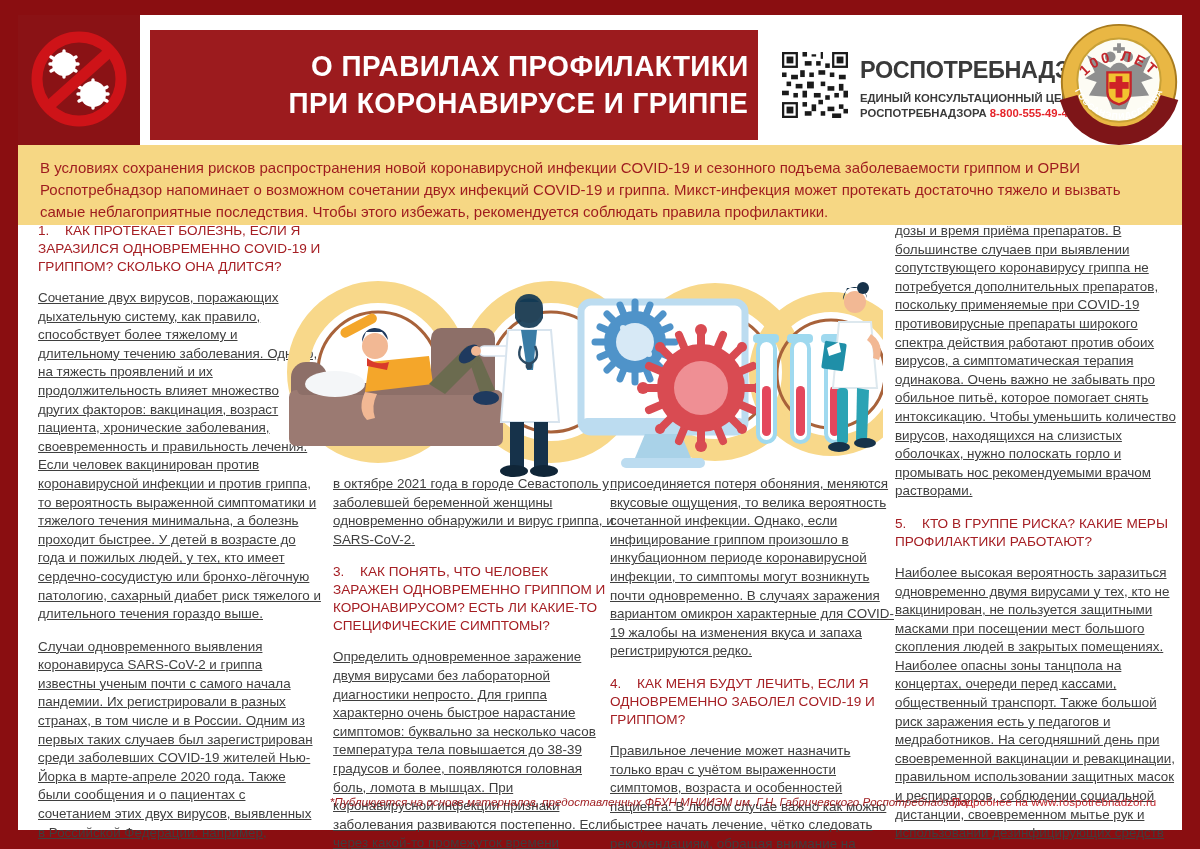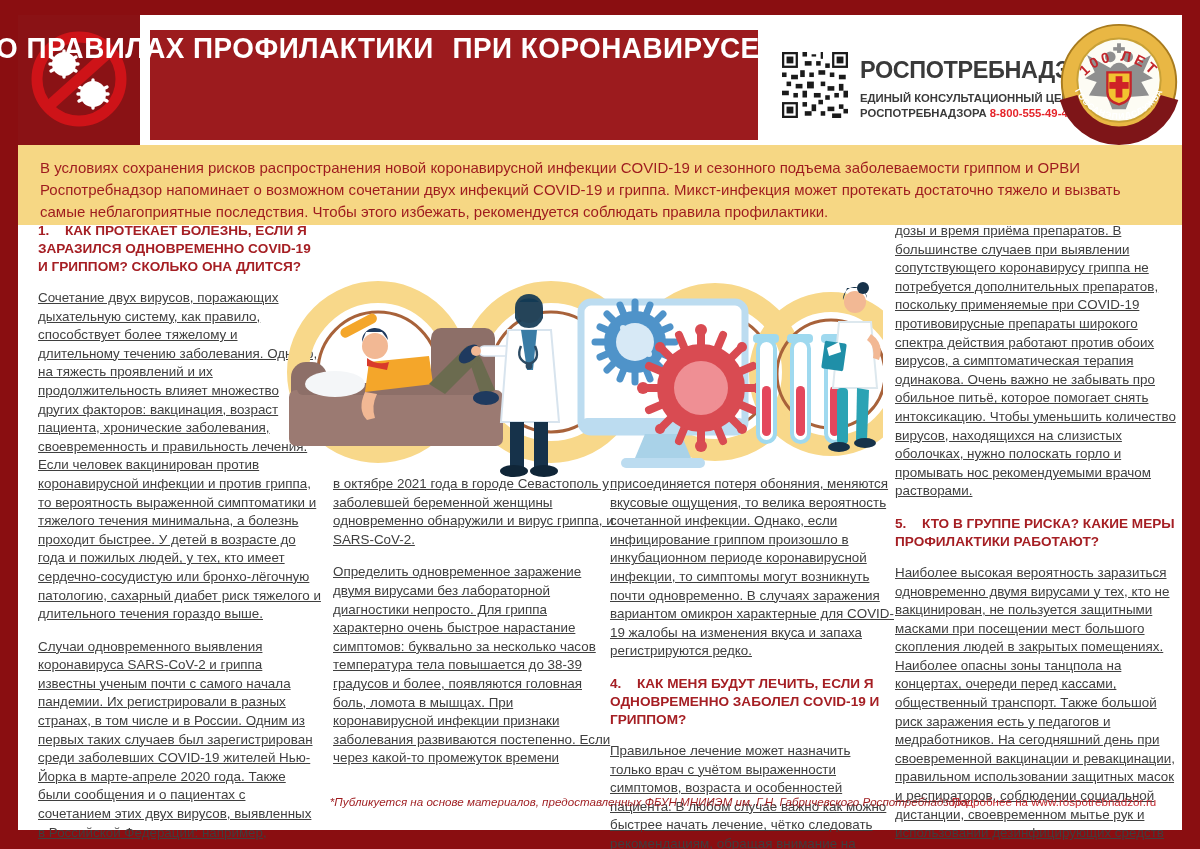--- a/index.html
+++ b/index.html
@@ -6,42 +6,42 @@
   body{
     width:1200px;height:849px;position:relative;overflow:hidden;
     background:#8a0e11;
     font-family:"Liberation Sans","DejaVu Sans",sans-serif;
   }
   .page{position:absolute;left:18px;top:15px;width:1164px;height:815px;background:#ffffff;}
   
   .logo-box{position:absolute;left:0;top:0;width:122px;height:130px;background:#8a1215;}
   .title-band{
     position:absolute;left:132px;top:15px;width:608px;height:110px;background:#9c1b1e;
-    display:flex;flex-direction:row;align-items:flex-start;justify-content:center;
+    display:flex;flex-direction:column;align-items:flex-end;justify-content:center;
   }
   .title-band .t{
     color:#ffffff;font-weight:bold;font-size:29px;line-height:37px;letter-spacing:.5px;
     transform:scaleX(.96);white-space:nowrap;
   }
   .qr{position:absolute;left:764px;top:37px;width:66px;height:66px;}
   .brand-block{position:absolute;left:842px;top:42px;width:210px;}
   .brand{font-size:23px;font-weight:bold;color:#3a3a3a;letter-spacing:-.4px;transform:scaleX(1.02);transform-origin:left;white-space:nowrap;}
   .brand-sub{margin-top:7px;font-size:11.3px;font-weight:bold;color:#3a3a3a;line-height:15px;white-space:nowrap;}
   .brand-sub .phone{color:#e5242a;}
   .emblem{position:absolute;left:1038px;top:6px;width:126px;height:124px;}
   
   .intro{
     position:absolute;left:0;top:130px;width:1164px;height:80px;background:#f6d784;
     box-sizing:border-box;padding:12px 22px 4px 22px;
   }
   .intro p{margin:0;color:#9e1b1e;font-size:15px;line-height:22px;}
   
   .col{position:absolute;width:284px;}
   .col h3{
-    margin:0 0 13px 0;color:#a51e23;font-size:13.6px;line-height:18px;font-weight:bold;
+    margin:0 0 13px 0;color:#a51e23;font-size:13.6px;line-height:18px;font-weight:normal;
   }
   .col h3 .num{display:inline-block;width:27px;}
   .col p{margin:0 0 14px 0;color:#3f3f3f;font-size:13.4px;line-height:18.6px;text-decoration:underline;}
   #col1{left:20px;top:207px;}
   #col2{left:315px;top:460px;}
   #col3{left:592px;top:460px;}
   #col4{left:877px;top:207px;width:286px;}
   
   .illu{position:absolute;left:265px;top:235px;width:600px;height:235px;}
   
@@ -196,20 +196,21 @@
   </div>
 
   <div class="col" id="col1">
     <h3><span class="num">1.</span><span>КАК ПРОТЕКАЕТ БОЛЕЗНЬ, ЕСЛИ Я ЗАРАЗИЛСЯ ОДНОВРЕМЕННО COVID-19 И ГРИППОМ? СКОЛЬКО ОНА ДЛИТСЯ?</span></h3>
     <p>Сочетание двух вирусов, поражающих дыхательную систему, как правило, способствует более тяжелому и длительному течению заболевания. Однако, на тяжесть проявлений и их продолжительность влияет множество других факторов: вакцинация, возраст пациента, хронические заболевания, своевременность и правильность лечения. Если человек вакцинирован против коронавирусной инфекции и против гриппа, то вероятность выраженной симптоматики и тяжелого течения минимальна, а болезнь проходит быстрее. У детей в возрасте до года и пожилых людей, у тех, кто имеет сердечно-сосудистую или бронхо-лёгочную патологию, сахарный диабет риск тяжелого и длительного течения гораздо выше.</p>
     <p>Случаи одновременного выявления коронавируса SARS-CoV-2 и гриппа известны ученым почти с самого начала пандемии. Их регистрировали в разных странах, в том числе и в России. Одним из первых таких случаев был зарегистрирован среди заболевших COVID-19 жителей Нью-Йорка в марте-апреле 2020 года. Также были сообщения и о пациентах с сочетанием этих двух вирусов, выявленных в Российской Федерации: например,</p>
   </div>
 
   <div class="col" id="col2">
     <p>в октябре 2021 года в городе Севастополь у заболевшей беременной женщины одновременно обнаружили и вирус гриппа, и SARS-CoV-2.</p>
+    <h3><span class="num">3.</span><span>КАК ПОНЯТЬ, ЧТО ЧЕЛОВЕК ЗАРАЖЕН ОДНОВРЕМЕННО ГРИППОМ И КОРОНАВИРУСОМ? ЕСТЬ ЛИ КАКИЕ-ТО СПЕЦИФИЧЕСКИЕ СИМПТОМЫ?</span></h3>
     <p>Определить одновременное заражение двумя вирусами без лабораторной диагностики непросто. Для гриппа характерно очень быстрое нарастание симптомов: буквально за несколько часов температура тела повышается до 38-39 градусов и более, появляются головная боль, ломота в мышцах. При коронавирусной инфекции признаки заболевания развиваются постепенно. Если через какой-то промежуток времени</p>
   </div>
 
   <div class="col" id="col3">
     <p>присоединяется потеря обоняния, меняются вкусовые ощущения, то велика вероятность сочетанной инфекции. Однако, если инфицирование гриппом произошло в инкубационном периоде коронавирусной инфекции, то симптомы могут возникнуть почти одновременно. В случаях заражения вариантом омикрон характерные для COVID-19 жалобы на изменения вкуса и запаха регистрируются редко.</p>
     <h3><span class="num">4.</span><span>КАК МЕНЯ БУДУТ ЛЕЧИТЬ, ЕСЛИ Я ОДНОВРЕМЕННО ЗАБОЛЕЛ COVID-19 И ГРИППОМ?</span></h3>
     <p>Правильное лечение может назначить только врач с учётом выраженности симптомов, возраста и особенностей пациента. В любом случае важно как можно быстрее начать лечение, чётко следовать рекомендациям, обращая внимание на</p>
   </div>
 
   <div class="col" id="col4">

